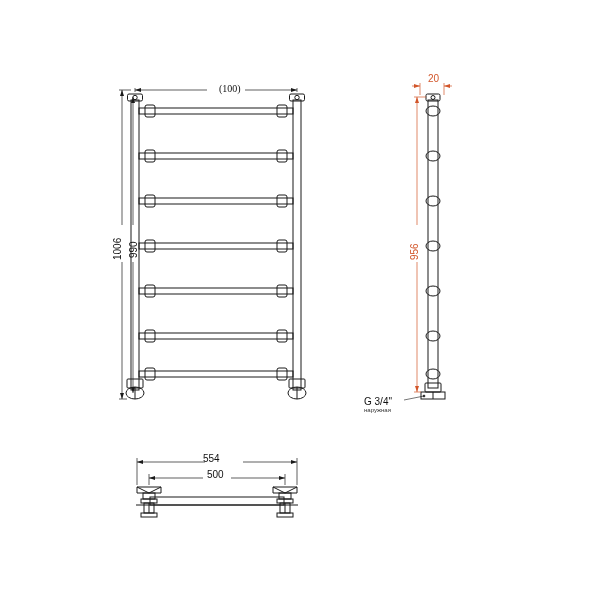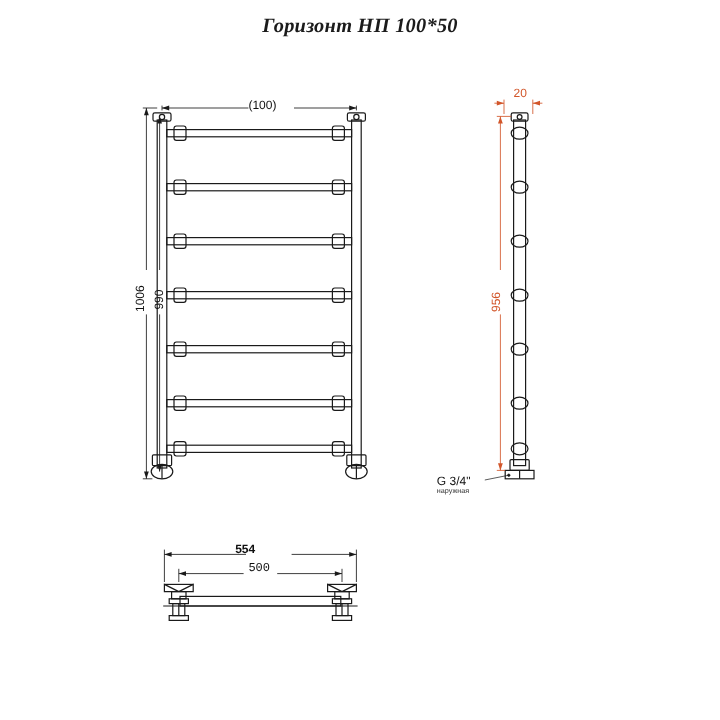--- a/index.html
+++ b/index.html
@@ -38,21 +38,20 @@
     transform-origin:left top;
     transform:rotate(-90deg);
   }
   .tiny{font-size:6px;color:#333;}
 </style>
 </head>
 <body>
 
 <div id="page">
 
-  <div class="title">Горизонт НП 100*50</div>
 
   <svg width="600" height="600" viewBox="0 0 600 600">
     <g stroke="#1a1a1a" fill="none" stroke-width="1">
 
       <g>
 
         <rect x="131" y="100" width="8" height="290"></rect>
 
         <rect x="293" y="100" width="8" height="290"></rect>
 
@@ -220,31 +219,31 @@
         <line x1="285" y1="485" x2="285" y2="474"></line>
         <line x1="149" y1="478" x2="203" y2="478"></line>
         <line x1="231" y1="478" x2="285" y2="478"></line>
         <path d="M149 478 l6 -2 v4 z" fill="#1a1a1a" stroke="none"></path>
         <path d="M285 478 l-6 -2 v4 z" fill="#1a1a1a" stroke="none"></path>
       </g>
 
     </g>
   </svg>
 
-  <div class="dim-label" style="left:207px;top:83px;">(100)</div>
+  <div class="dim-label" style="left:219px;top:83px;font-family:Liberation Serif, serif;">(100)</div>
 
   <div class="dim-label rot" style="left:112px;top:260px;">1006</div>
 
   <div class="dim-label rot" style="left:128px;top:258px;">990</div>
 
   <div class="dim-label orange" style="left:428px;top:73px;">20</div>
 
   <div class="dim-label orange rot" style="left:409px;top:260px;">956</div>
 
   <div class="dim-label" style="left:364px;top:396px;">G 3/4"</div>
 
   <div class="dim-label tiny" style="left:364px;top:407px;">наружная</div>
 
-  <div class="dim-label" style="left:196px;top:453px;font-weight:bold;">554</div>
-
-  <div class="dim-label" style="left:207px;top:469px;font-family:Liberation Mono, monospace;">500</div>
+  <div class="dim-label" style="left:203px;top:453px;">554</div>
+
+  <div class="dim-label" style="left:207px;top:469px;">500</div>
 
 </div>
 
 </body></html>

